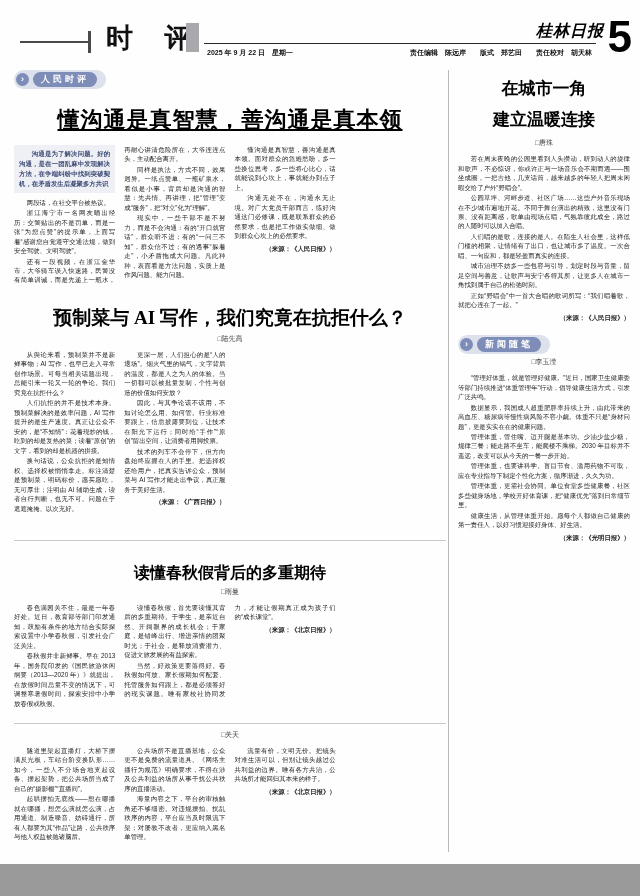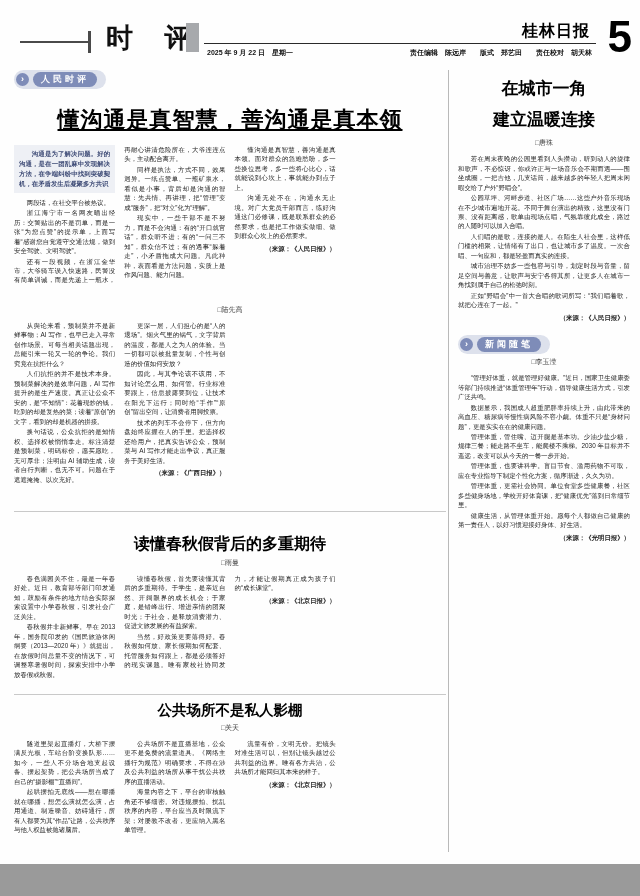--- a/index.html
+++ b/index.html
@@ -8,21 +8,21 @@
   
   .hdr{position:absolute;top:14px;left:0;right:0;height:54px;}
   .hdr-rule-left{position:absolute;left:20px;top:27px;width:68px;height:2px;background:#4a4a4a;}
   .hdr-tick{position:absolute;left:88px;top:17px;width:3px;height:22px;background:#4a4a4a;}
   .hdr-title{position:absolute;left:106px;top:6px;font-size:27px;font-weight:bold;
              letter-spacing:12px;color:#111;font-family:"Liberation Sans","DejaVu Sans",sans-serif;}
   .hdr-block{position:absolute;left:186px;top:9px;width:13px;height:29px;background:#a7a9ac;}
   .hdr-line{position:absolute;left:204px;top:29px;width:392px;height:1px;background:#2a2a2a;}
   .hdr-date{position:absolute;left:207px;top:34px;font-size:7px;font-weight:bold;color:#111;}
   .hdr-staff{position:absolute;right:48px;top:34px;font-size:7px;font-weight:bold;color:#111;}
-  .hdr-logo{position:absolute;right:50px;top:7px;font-size:16px;font-weight:bold;
+  .hdr-logo{position:absolute;right:36px;top:7px;font-size:16px;font-weight:bold;font-style:italic;
             font-family:"Liberation Serif","DejaVu Serif",serif;color:#000;letter-spacing:1px;}
   .hdr-page{position:absolute;right:8px;top:-2px;font-size:44px;font-weight:900;color:#000;
             font-family:"Liberation Sans","DejaVu Sans",sans-serif;}
   
   .vdiv{position:absolute;left:448px;top:70px;bottom:12px;width:1px;background:#b9b9b9;}
   .colL{position:absolute;left:14px;top:68px;width:432px;}
   .colR{position:absolute;left:458px;top:70px;width:172px;}
   
   .badge{display:inline-flex;align-items:center;background:#dde1ec;border-radius:10px;
          padding:2px 9px 2px 2px;gap:4px;}
@@ -88,20 +88,21 @@
             <p>同样是执法，方式不同，效果迥异。一纸点赞单、一瓶矿泉水，看似是小事，背后却是沟通的智慧：先共情、再讲理，把“管理”变成“服务”，把“对立”化为“理解”。</p>
             <p>现实中，一些干部不是不努力，而是不会沟通：有的“开口就官话”，群众听不进；有的“一问三不知”，群众信不过；有的遇事“躲着走”，小矛盾拖成大问题。凡此种种，表面看是方法问题，实质上是作风问题、能力问题。</p>
             <p>懂沟通是真智慧，善沟通是真本领。面对群众的急难愁盼，多一些换位思考，多一些将心比心，话就能说到心坎上，事就能办到点子上。</p>
             <p>沟通无处不在，沟通永无止境。对广大党员干部而言，练好沟通这门必修课，既是联系群众的必然要求，也是把工作做实做细、做到群众心坎上的必然要求。</p>
           </div>
         <p class="source">（来源：《人民日报》）</p>
       </div>
     </section>
 
     <section style="margin-top:10px">
+      <h2 class="t2">预制菜与 AI 写作，我们究竟在抗拒什么？</h2>
       <div class="byline">□陆先高</div>
       <div class="body cols" style="height:182px">
         <div>
             <p>从舆论来看，预制菜并不是新鲜事物；AI 写作，也早已走入寻常创作场景。可每当相关话题出现，总能引来一轮又一轮的争论。我们究竟在抗拒什么？</p>
             <p>人们抗拒的并不是技术本身。预制菜解决的是效率问题，AI 写作提升的是生产速度。真正让公众不安的，是“不知情”：花着现炒的钱，吃到的却是复热的菜；读着“原创”的文字，看到的却是机器的拼接。</p>
             <p>换句话说，公众抗拒的是知情权、选择权被悄悄拿走。标注清楚是预制菜，明码标价，愿买愿吃，无可厚非；注明由 AI 辅助生成，读者自行判断，也无不可。问题在于遮遮掩掩、以次充好。</p>
             <p>更深一层，人们担心的是“人的退场”。烟火气里的锅气，文字背后的温度，都是人之为人的体验。当一切都可以被批量复制，个性与创造的价值如何安放？</p>
             <p>因此，与其争论该不该用，不如讨论怎么用、如何管。行业标准要跟上，信息披露要到位，让技术在阳光下运行；同时给“手作”“原创”留出空间，让消费者用脚投票。</p>
             <p>技术的列车不会停下，但方向盘始终应握在人的手里。把选择权还给用户，把真实告诉公众，预制菜与 AI 写作才能走出争议，真正服务于美好生活。</p>
           </div>
@@ -121,21 +122,20 @@
             <p>读懂春秋假，首先要读懂其背后的多重期待。于学生，是亲近自然、开阔眼界的成长机会；于家庭，是错峰出行、增进亲情的团聚时光；于社会，是释放消费潜力、促进文旅发展的有益探索。</p>
             <p>当然，好政策更要落得好。春秋假如何放、家长假期如何配套、托管服务如何跟上，都是必须答好的现实课题。唯有家校社协同发力，才能让假期真正成为孩子们的“成长课堂”。</p>
           </div>
         <p class="source">（来源：《北京日报》）</p>
       </div>
     </section>
 
     <hr class="div">
 
     <section>
-      <h2 class="t4">公共场所不是私人影棚</h2>
       <div class="byline">□关天</div>
       <div class="body cols" style="height:108px">
         <div>
             <p>隧道里架起直播灯，大桥下摆满反光板，车站台阶变换队形……如今，一些人不分场合地支起设备、摆起架势，把公共场所当成了自己的“摄影棚”“直播间”。</p>
             <p>起哄摆拍无底线——想在哪播就在哪播，想怎么演就怎么演，占用通道、制造噪音、妨碍通行，所有人都要为其“作品”让路，公共秩序与他人权益被抛诸脑后。</p>
             <p>公共场所不是直播基地，公众更不是免费的流量道具。《网络主播行为规范》明确要求，不得在涉及公共利益的场所从事干扰公共秩序的直播活动。</p>
             <p>海量内容之下，平台的审核触角还不够细密。对违规摆拍、扰乱秩序的内容，平台应当及时限流下架；对屡教不改者，更应纳入黑名单管理。</p>
             <p>流量有价，文明无价。把镜头对准生活可以，但别让镜头越过公共利益的边界。唯有各方共治，公共场所才能回归其本来的样子。</p>
           </div>
         <p class="source">（来源：《北京日报》）</p>

